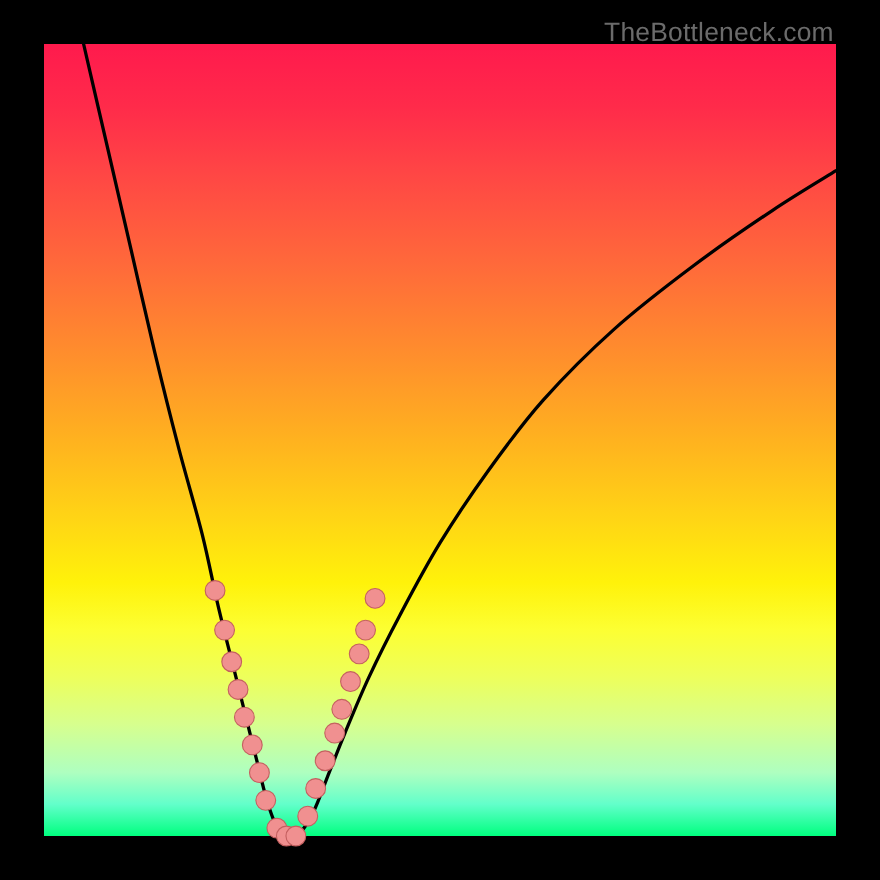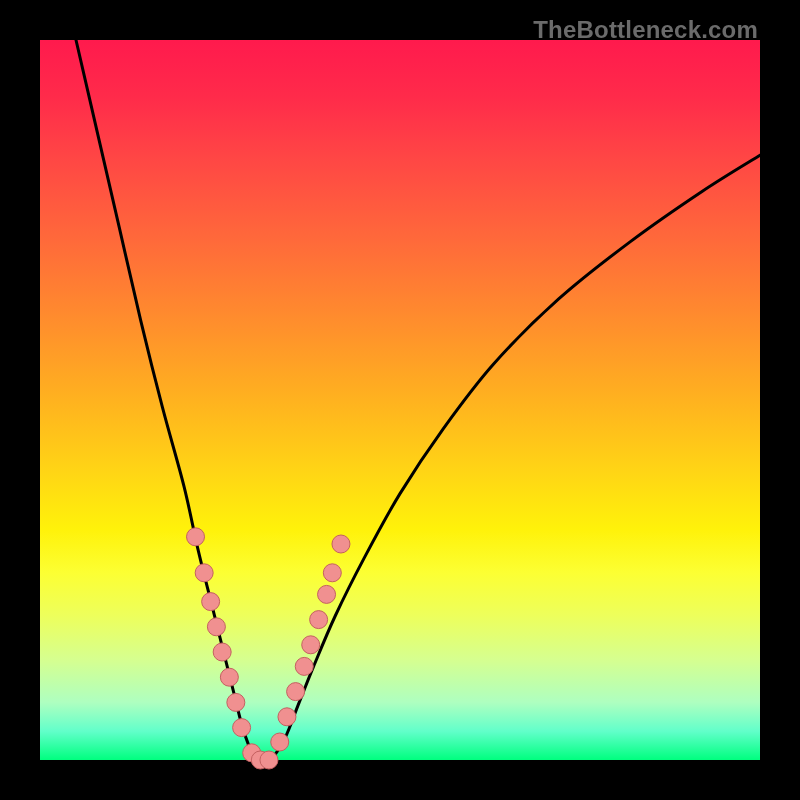--- a/index.html
+++ b/index.html
@@ -34,21 +34,21 @@
     );
   }
   .watermark {
     position: absolute;
     top: 16px;
     right: 42px;
     font-family: Arial, Helvetica, sans-serif;
     font-size: 24px;
     color: #6b6b6b;
     letter-spacing: 0.2px;
-    font-weight: 700;
+    font-weight: 400;
   }
   svg.curve {
     position: absolute;
     left: 0;
     top: 0;
     width: 720px;
     height: 720px;
     overflow: visible;
   }
 </style>

